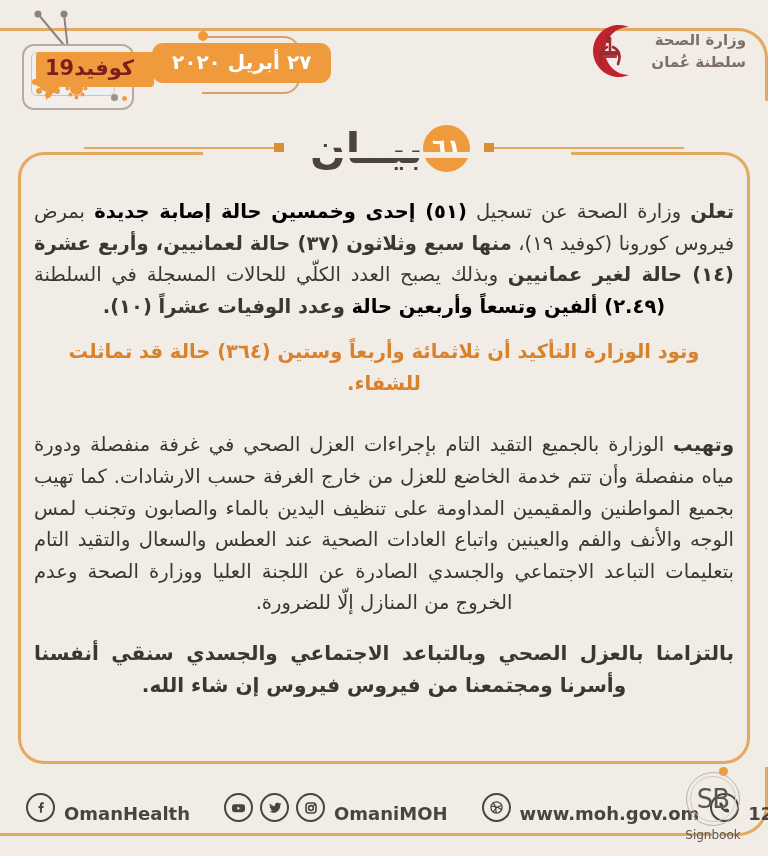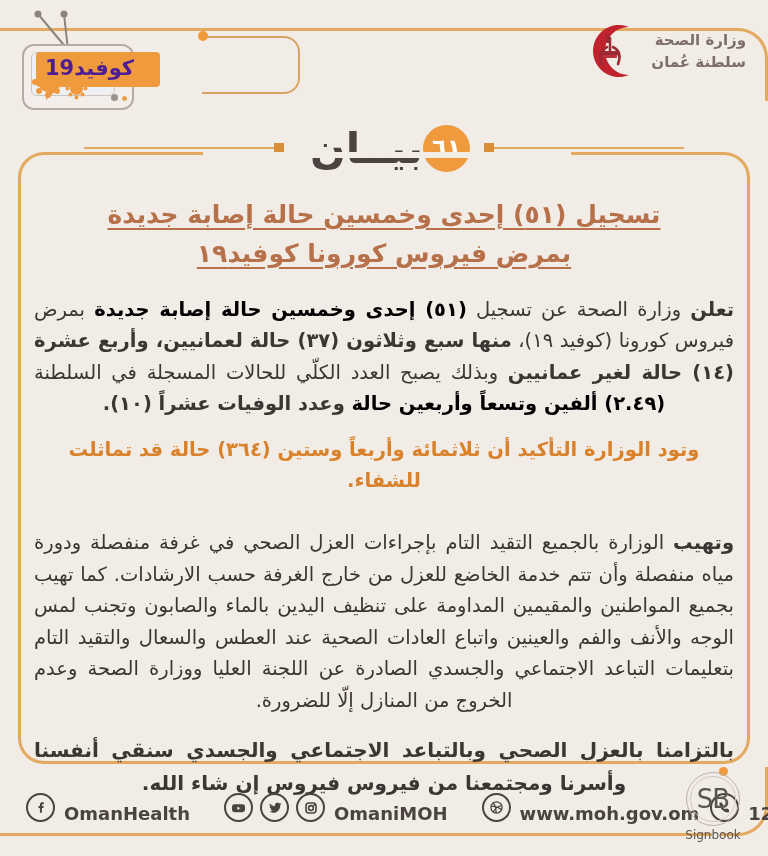--- a/index.html
+++ b/index.html
@@ -80,25 +80,25 @@
     border-radius: 50%;
   }
   .tv-knob1 { right: 14px; width: 7px; height: 7px; background: #9b918b; }
   .tv-knob2 { right: 5px;  width: 5px; height: 5px; background: #e8a04b; }
 
   .covid-bubble {
     position: absolute;
     left: 22px;
     top: 44px;
     background: #ef9a3d;
-    color: #4c1d95;
+    color: #7f1d1d;
     font-size: 21px;
     font-weight: 700;
     line-height: 1;
-    padding: 6px 26px 8px 9px;
+    padding: 6px 20px 8px 9px;
     border-radius: 4px;
     letter-spacing: -0.5px;
     white-space: nowrap;
     z-index: 4;
   }
   .covid-bubble::after {
     content: "";
     position: absolute;
     left: 10px;
     bottom: -13px;
@@ -396,20 +396,21 @@
       <div class="tv-knob2"></div>
     </div>
     <div class="virus v1"></div>
     <div class="virus v2"></div>
     <div class="covid-bubble">كوفيد19</div>
   </div>
 
   <div class="date-frame">
     <div class="date-frame-line"></div>
     <div class="date-dot"></div>
+    <div class="date-pill">٢٧ أبريل ٢٠٢٠</div>
   </div>
 
   <div class="moh">
     <div class="moh-text">
       <div>وزارة الصحة</div>
       <div>سلطنة عُمان</div>
     </div>
     <svg width="66" height="66" viewBox="0 0 66 66">
       <path d="M52 9 A26 26 0 1 0 52 57 A22 22 0 1 1 52 9 Z" fill="#c0232e"></path>
       <g stroke="#9c2a33" stroke-width="2.6" stroke-linecap="round" fill="none">
@@ -433,24 +434,20 @@
     <div class="bayan-sq"></div>
     <div class="bayan-rule left"></div>
   </div>
 
   <div class="card">
     <div class="card-notch"></div>
   </div>
 
   <div class="content">
 
-    <div class="headline">
-      <div>تسجيل (٥١) إحدى وخمسين حالة إصابة جديدة</div>
-      <div>بمرض فيروس كورونا كوفيد١٩</div>
-    </div>
 
     <p class="para right-lead"><span class="b">تعلن</span><span> وزارة الصحة عن تسجيل </span><span class="hl">(٥١) إحدى وخمسين حالة إصابة جديدة</span><span> بمرض فيروس كورونا (كوفيد ١٩)، </span><span class="b">منها سبع وثلاثون (٣٧) حالة لعمانيين، وأربع عشرة (١٤) حالة لغير عمانيين</span><span> وبذلك يصبح العدد الكلّي للحالات المسجلة في السلطنة </span><span class="hl">(٢.٤٩) ألفين وتسعاً وأربعين حالة</span><span class="b"> وعدد الوفيات عشراً (١٠).</span></p>
 
     <p class="para recovery"><span>وتود الوزارة التأكيد أن ثلاثمائة وأربعاً وستين (٣٦٤) حالة قد تماثلت للشفاء.</span></p>
 
     <p class="para right-lead"><span class="b">وتهيب</span><span> الوزارة بالجميع التقيد التام بإجراءات العزل الصحي في غرفة منفصلة ودورة مياه منفصلة وأن تتم خدمة الخاضع للعزل من خارج الغرفة حسب الارشادات. كما تهيب بجميع المواطنين والمقيمين المداومة على تنظيف اليدين بالماء والصابون وتجنب لمس الوجه والأنف والفم والعينين واتباع العادات الصحية عند العطس والسعال والتقيد التام بتعليمات التباعد الاجتماعي والجسدي الصادرة عن اللجنة العليا ووزارة الصحة وعدم الخروج من المنازل إلّا للضرورة.</span></p>
 
     <p class="para closing">بالتزامنا بالعزل الصحي وبالتباعد الاجتماعي والجسدي سنقي أنفسنا وأسرنا ومجتمعنا من فيروس فيروس إن شاء الله.</p>
   </div>
 

